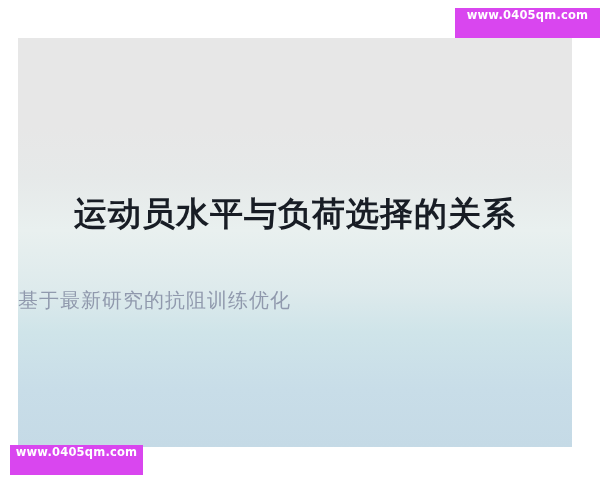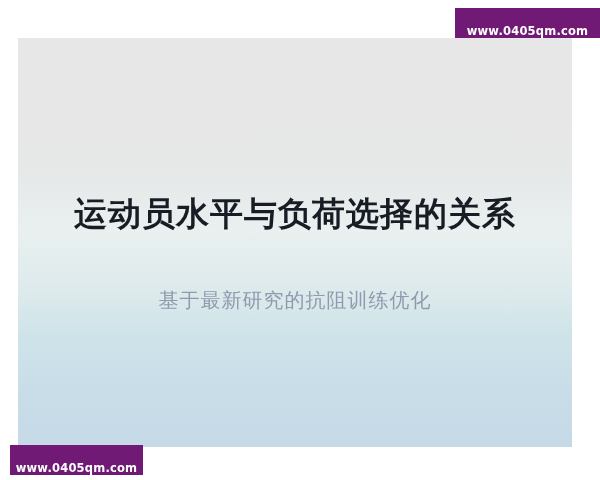--- a/index.html
+++ b/index.html
@@ -64,39 +64,38 @@
     letter-spacing: 1px;
     color: #181d25;
     white-space: nowrap;
   }
 
   .slide-subtitle {
     position: absolute;
     left: 0;
     right: 0;
     top: 248px;
-    text-align: center;
     font-size: 20px;
     line-height: 28px;
     font-weight: 400;
     letter-spacing: 1px;
     color: #9099ad;
     white-space: nowrap;
   }
 
   
   .watermark {
     position: absolute;
-    background: #701a75;
+    background: #d946ef;
     color: #ffffff;
     font-size: 11.5px;
     font-weight: 600;
     letter-spacing: 0.2px;
     display: flex;
-    align-items: flex-end;
+    align-items: flex-start;
     justify-content: center;
     white-space: nowrap;
   }
   .watermark-top {
     left: 455px;
     top: 8px;
     width: 145px;
     height: 30px;
   }
   .watermark-bottom {

